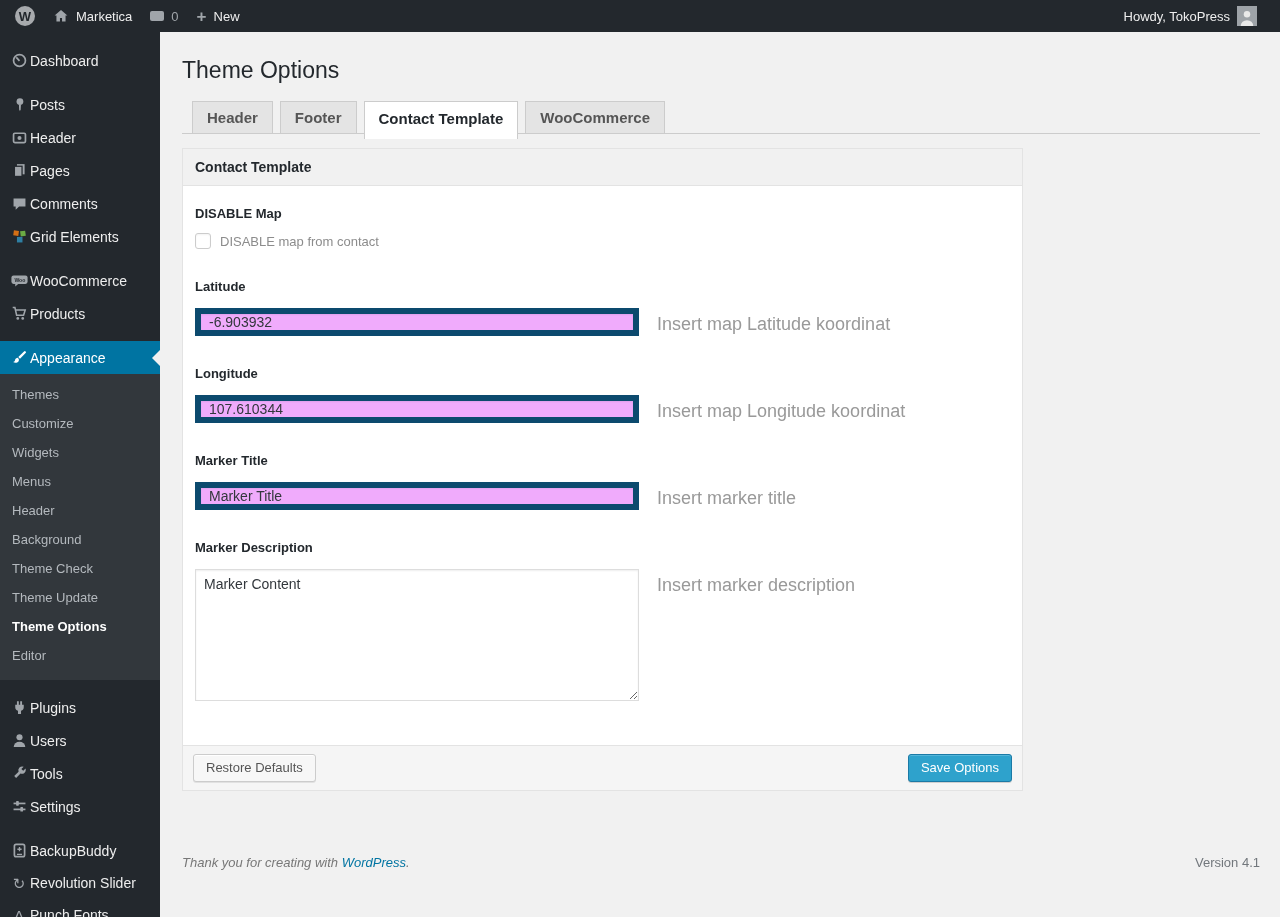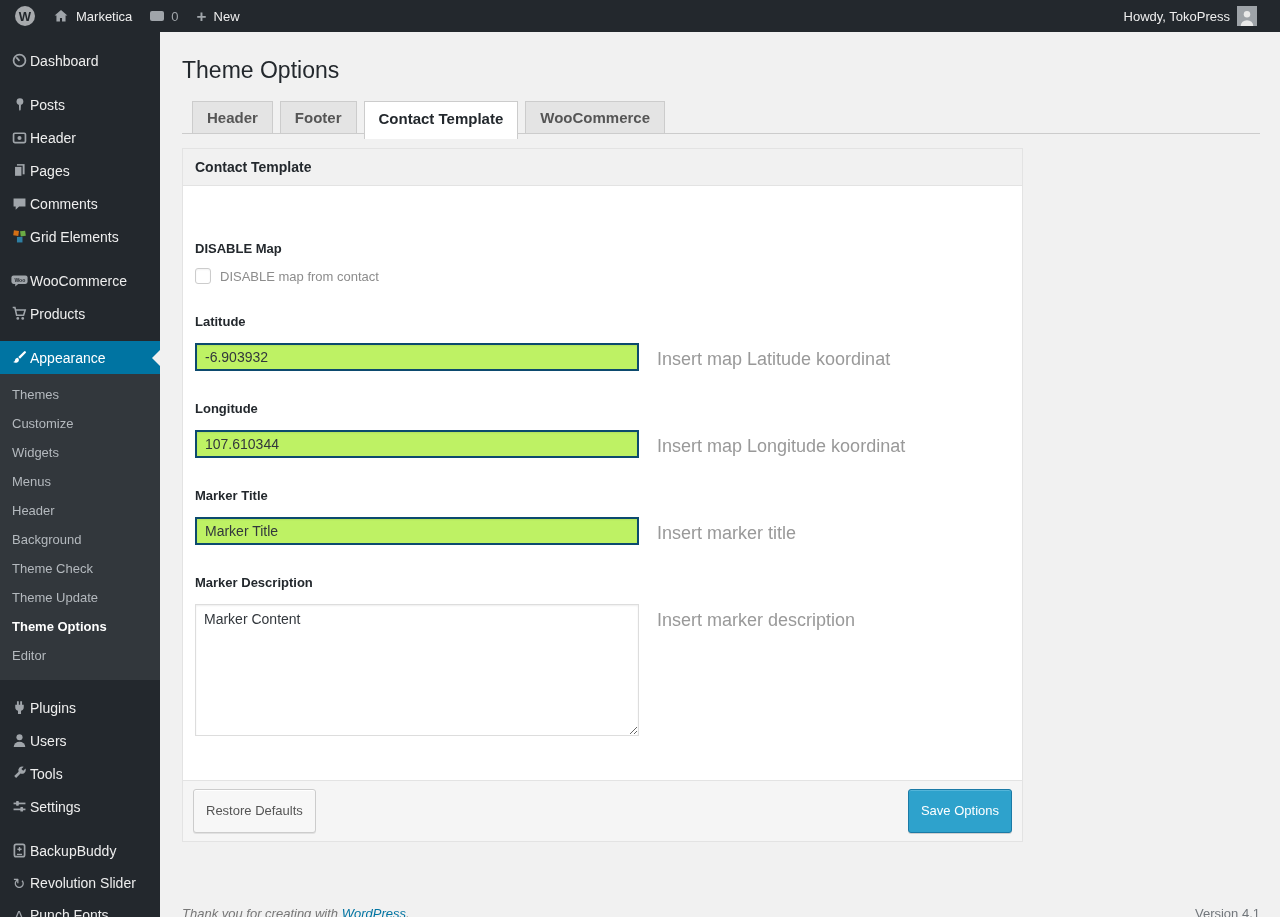--- a/index.html
+++ b/index.html
@@ -63,28 +63,28 @@
     border:1px solid #ccc; border-bottom:none; background:#e4e4e4; color:#555;
     font-size:15px; font-weight:600; padding:7px 14px; cursor:pointer; white-space:nowrap;
   }
   .nav-tab.active {
     background:#fff; color:#23282d; font-weight:700;
     padding:8px 14px 12px; margin-bottom:-6px; position:relative; z-index:1;
   }
 
   .panel { width:841px; margin-top:14px; background:#fff; border:1px solid #e3e3e3; }
   .panel-header { background:#f1f1f1; border-bottom:1px solid #e3e3e3; padding:10px 12px; font-weight:700; font-size:14px; color:#23282d; }
-  .panel-body { padding:20px 12px 44px;margin-top:35px; }
+  .panel-body { padding:20px 12px 44px; }
 
   .field { margin-bottom:30px; }
   .field:last-child { margin-bottom:0; }
   .field-label { display:block; font-weight:700; font-size:13px; color:#23282d; margin:0 0 14px; }
   .control-row { display:flex; align-items:flex-start; }
   input.text {
-    width:444px; height:28px; border:2px solid #0c4a6e; background:#bef264;
+    width:444px; height:28px; border:6px solid #0c4a6e; background:#f0abfc;
     padding:3px 8px; font-size:14px; color:#32373c; font-family:inherit;
     box-shadow:inset 0 1px 2px rgba(0,0,0,.07); border-radius:0; outline:none;
   }
   textarea.area {
     width:444px; height:132px; border:1px solid #ddd; background:#fff;
     padding:6px 8px; font-size:14px; color:#32373c; font-family:inherit;
     box-shadow:inset 0 1px 2px rgba(0,0,0,.07); border-radius:0; outline:none; resize:both;
   }
   .note { margin-left:18px; font-size:18px; color:#999; padding-top:6px; }
   .check-row { display:flex; align-items:center; margin-top:-2px; }
@@ -92,21 +92,21 @@
     appearance:none; -webkit-appearance:none; width:16px; height:16px; margin:0 9px 0 0;
     border:1px solid #ccc; border-radius:3px; background:#fff; cursor:pointer;
     box-shadow:inset 0 1px 2px rgba(0,0,0,.05);
   }
   .cb-label { font-size:13px; color:#8c8c8c; cursor:pointer; }
 
   .panel-footer {
     background:#f5f5f5; border-top:1px solid #e3e3e3; padding:8px 10px;
     display:flex; justify-content:space-between; align-items:center;
   }
-  .btn { font-family:inherit; font-size:13px; border-radius:3px; padding:12px 12px; cursor:pointer; line-height:1.4; }
+  .btn { font-family:inherit; font-size:13px; border-radius:3px; padding:4px 12px; cursor:pointer; line-height:1.4; }
   .btn-secondary { background:#f7f7f7; border:1px solid #ccc; color:#555; box-shadow:inset 0 1px 0 #fff, 0 1px 0 rgba(0,0,0,.08); }
   .btn-primary { background:#2ea2cc; border:1px solid #1b7aa6; color:#fff; box-shadow:inset 0 1px 0 rgba(120,200,230,.5), 0 1px 0 rgba(0,0,0,.15); }
 
   .page-footer {
     margin-top:64px; display:flex; justify-content:space-between; align-items:center;
     font-size:13px; color:#777;
   }
   .thankyou { font-style:italic; }
   .thankyou a { color:#0074a2; text-decoration:none; font-style:italic; cursor:pointer; }
   .version { color:#72777c; }

